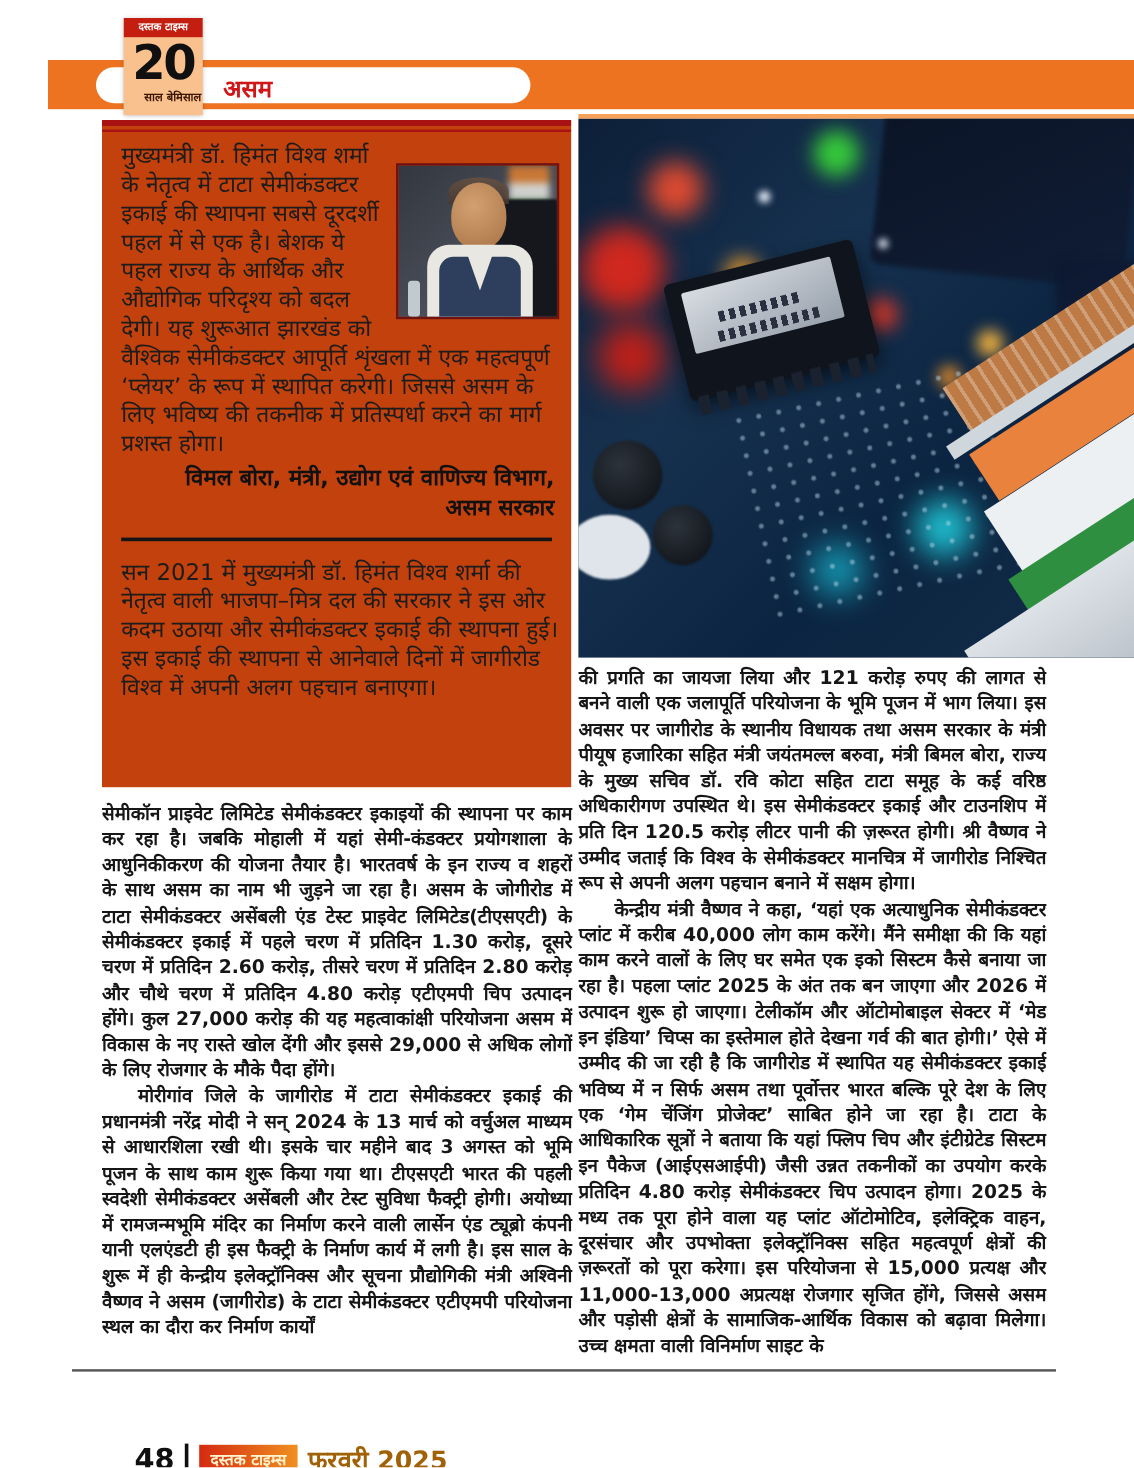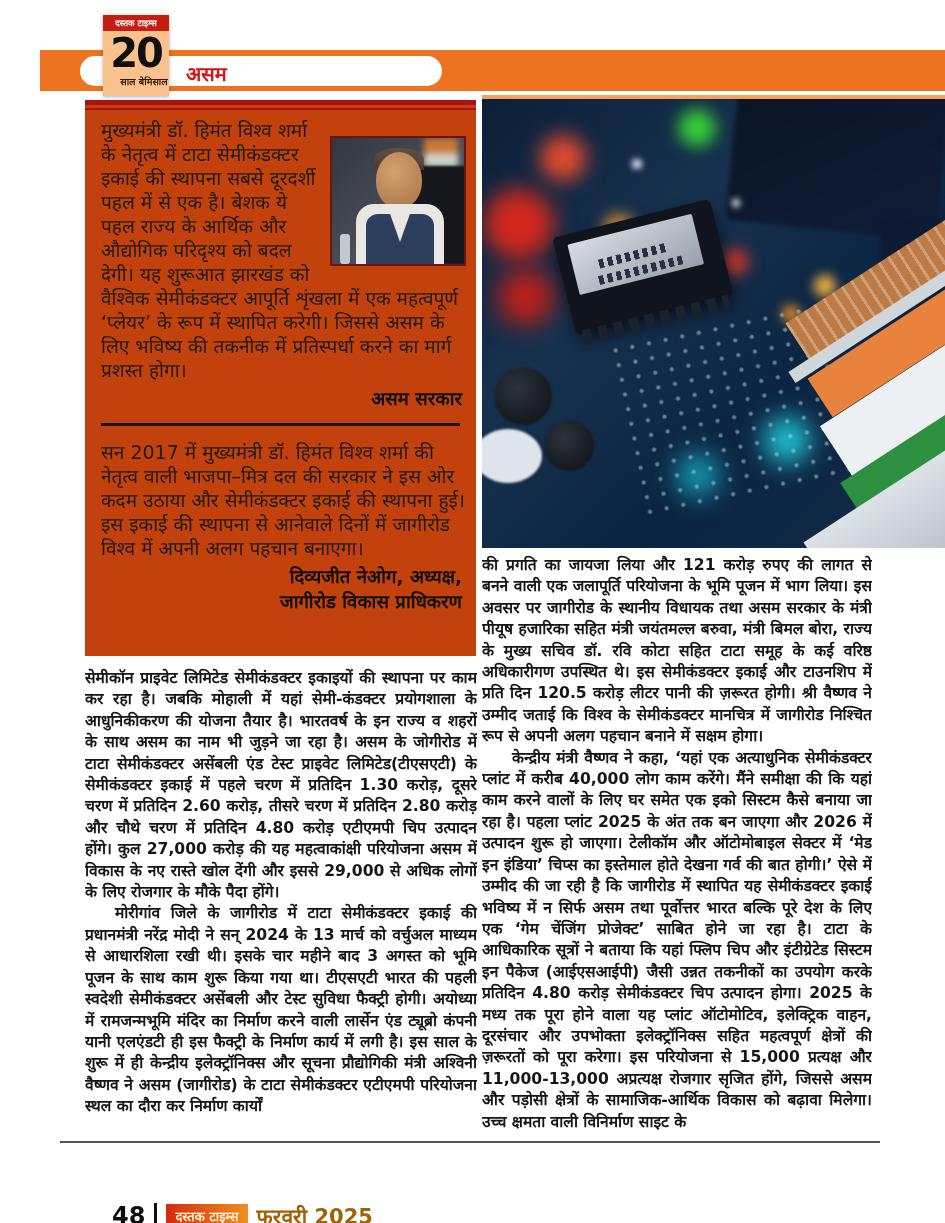--- a/index.html
+++ b/index.html
@@ -166,29 +166,26 @@
         <div class="p-hair"></div>
         <div class="p-head"></div>
         <div class="p-shirt"></div>
         <div class="p-vest"></div>
         <div class="p-vee"></div>
         <div class="p-bottle"></div>
       </div>
       <span>मुख्यमंत्री डॉ. हिमंत विश्व शर्मा के नेतृत्व में टाटा सेमीकंडक्टर इकाई की स्थापना सबसे दूरदर्शी पहल में से एक है। बेशक ये पहल राज्य के आर्थिक और औद्योगिक परिदृश्य को बदल देगी। यह शुरूआत झारखंड को वैश्विक सेमीकंडक्टर आपूर्ति शृंखला में एक महत्वपूर्ण ‘प्लेयर’ के रूप में स्थापित करेगी। जिससे असम के लिए भविष्य की तकनीक में प्रतिस्पर्धा करने का मार्ग प्रशस्त होगा।</span>
     </div>
     <div class="attribution">
+      <div>विमल बोरा, मंत्री, उद्योग एवं वाणिज्य विभाग,</div>
       <div>असम सरकार</div>
     </div>
     <div class="black-rule"></div>
     <div class="quote-content">
-      <span>सन 2017 में मुख्यमंत्री डॉ. हिमंत विश्व शर्मा की नेतृत्व वाली भाजपा–मित्र दल की सरकार ने इस ओर कदम उठाया और सेमीकंडक्टर इकाई की स्थापना हुई। इस इकाई की स्थापना से आनेवाले दिनों में जागीरोड विश्व में अपनी अलग पहचान बनाएगा।</span>
-    </div>
-    <div class="attribution">
-      <div>दिव्यजीत नेओग, अध्यक्ष,</div>
-      <div>जागीरोड विकास प्राधिकरण</div>
+      <span>सन 2021 में मुख्यमंत्री डॉ. हिमंत विश्व शर्मा की नेतृत्व वाली भाजपा–मित्र दल की सरकार ने इस ओर कदम उठाया और सेमीकंडक्टर इकाई की स्थापना हुई। इस इकाई की स्थापना से आनेवाले दिनों में जागीरोड विश्व में अपनी अलग पहचान बनाएगा।</span>
     </div>
   </div>
 
   <div class="col-left">
     <p class="body-para">सेमीकॉन प्राइवेट लिमिटेड सेमीकंडक्टर इकाइयों की स्थापना पर काम कर रहा है। जबकि मोहाली में यहां सेमी-कंडक्टर प्रयोगशाला के आधुनिकीकरण की योजना तैयार है। भारतवर्ष के इन राज्य व शहरों के साथ असम का नाम भी जुड़ने जा रहा है। असम के जोगीरोड में टाटा सेमीकंडक्टर असेंबली एंड टेस्ट प्राइवेट लिमिटेड(टीएसएटी) के सेमीकंडक्टर इकाई में पहले चरण में प्रतिदिन 1.30 करोड़, दूसरे चरण में प्रतिदिन 2.60 करोड़, तीसरे चरण में प्रतिदिन 2.80 करोड़ और चौथे चरण में प्रतिदिन 4.80 करोड़ एटीएमपी चिप उत्पादन होंगे। कुल 27,000 करोड़ की यह महत्वाकांक्षी परियोजना असम में विकास के नए रास्ते खोल देंगी और इससे 29,000 से अधिक लोगों के लिए रोजगार के मौके पैदा होंगे।</p>
     <p class="body-para indent">मोरीगांव जिले के जागीरोड में टाटा सेमीकंडक्टर इकाई की प्रधानमंत्री नरेंद्र मोदी ने सन् 2024 के 13 मार्च को वर्चुअल माध्यम से आधारशिला रखी थी। इसके चार महीने बाद 3 अगस्त को भूमि पूजन के साथ काम शुरू किया गया था। टीएसएटी भारत की पहली स्वदेशी सेमीकंडक्टर असेंबली और टेस्ट सुविधा फैक्ट्री होगी। अयोध्या में रामजन्मभूमि मंदिर का निर्माण करने वाली लार्सेन एंड ट्यूब्रो कंपनी यानी एलएंडटी ही इस फैक्ट्री के निर्माण कार्य में लगी है। इस साल के शुरू में ही केन्द्रीय इलेक्ट्रॉनिक्स और सूचना प्रौद्योगिकी मंत्री अश्विनी वैष्णव ने असम (जागीरोड) के टाटा सेमीकंडक्टर एटीएमपी परियोजना स्थल का दौरा कर निर्माण कार्यों</p>
   </div>
   <div class="col-right">
     <p class="body-para">की प्रगति का जायजा लिया और 121 करोड़ रुपए की लागत से बनने वाली एक जलापूर्ति परियोजना के भूमि पूजन में भाग लिया। इस अवसर पर जागीरोड के स्थानीय विधायक तथा असम सरकार के मंत्री पीयूष हजारिका सहित मंत्री जयंतमल्ल बरुवा, मंत्री बिमल बोरा, राज्य के मुख्य सचिव डॉ. रवि कोटा सहित टाटा समूह के कई वरिष्ठ अधिकारीगण उपस्थित थे। इस सेमीकंडक्टर इकाई और टाउनशिप में प्रति दिन 120.5 करोड़ लीटर पानी की ज़रूरत होगी। श्री वैष्णव ने उम्मीद जताई कि विश्व के सेमीकंडक्टर मानचित्र में जागीरोड निश्चित रूप से अपनी अलग पहचान बनाने में सक्षम होगा।</p>
     <p class="body-para indent">केन्द्रीय मंत्री वैष्णव ने कहा, ‘यहां एक अत्याधुनिक सेमीकंडक्टर प्लांट में करीब 40,000 लोग काम करेंगे। मैंने समीक्षा की कि यहां काम करने वालों के लिए घर समेत एक इको सिस्टम कैसे बनाया जा रहा है। पहला प्लांट 2025 के अंत तक बन जाएगा और 2026 में उत्पादन शुरू हो जाएगा। टेलीकॉम और ऑटोमोबाइल सेक्टर में ‘मेड इन इंडिया’ चिप्स का इस्तेमाल होते देखना गर्व की बात होगी।’ ऐसे में उम्मीद की जा रही है कि जागीरोड में स्थापित यह सेमीकंडक्टर इकाई भविष्य में न सिर्फ असम तथा पूर्वोत्तर भारत बल्कि पूरे देश के लिए एक ‘गेम चेंजिंग प्रोजेक्ट’ साबित होने जा रहा है। टाटा के आधिकारिक सूत्रों ने बताया कि यहां फ्लिप चिप और इंटीग्रेटेड सिस्टम इन पैकेज (आईएसआईपी) जैसी उन्नत तकनीकों का उपयोग करके प्रतिदिन 4.80 करोड़ सेमीकंडक्टर चिप उत्पादन होगा। 2025 के मध्य तक पूरा होने वाला यह प्लांट ऑटोमोटिव, इलेक्ट्रिक वाहन, दूरसंचार और उपभोक्ता इलेक्ट्रॉनिक्स सहित महत्वपूर्ण क्षेत्रों की ज़रूरतों को पूरा करेगा। इस परियोजना से 15,000 प्रत्यक्ष और 11,000-13,000 अप्रत्यक्ष रोजगार सृजित होंगे, जिससे असम और पड़ोसी क्षेत्रों के सामाजिक-आर्थिक विकास को बढ़ावा मिलेगा। उच्च क्षमता वाली विनिर्माण साइट के</p>

